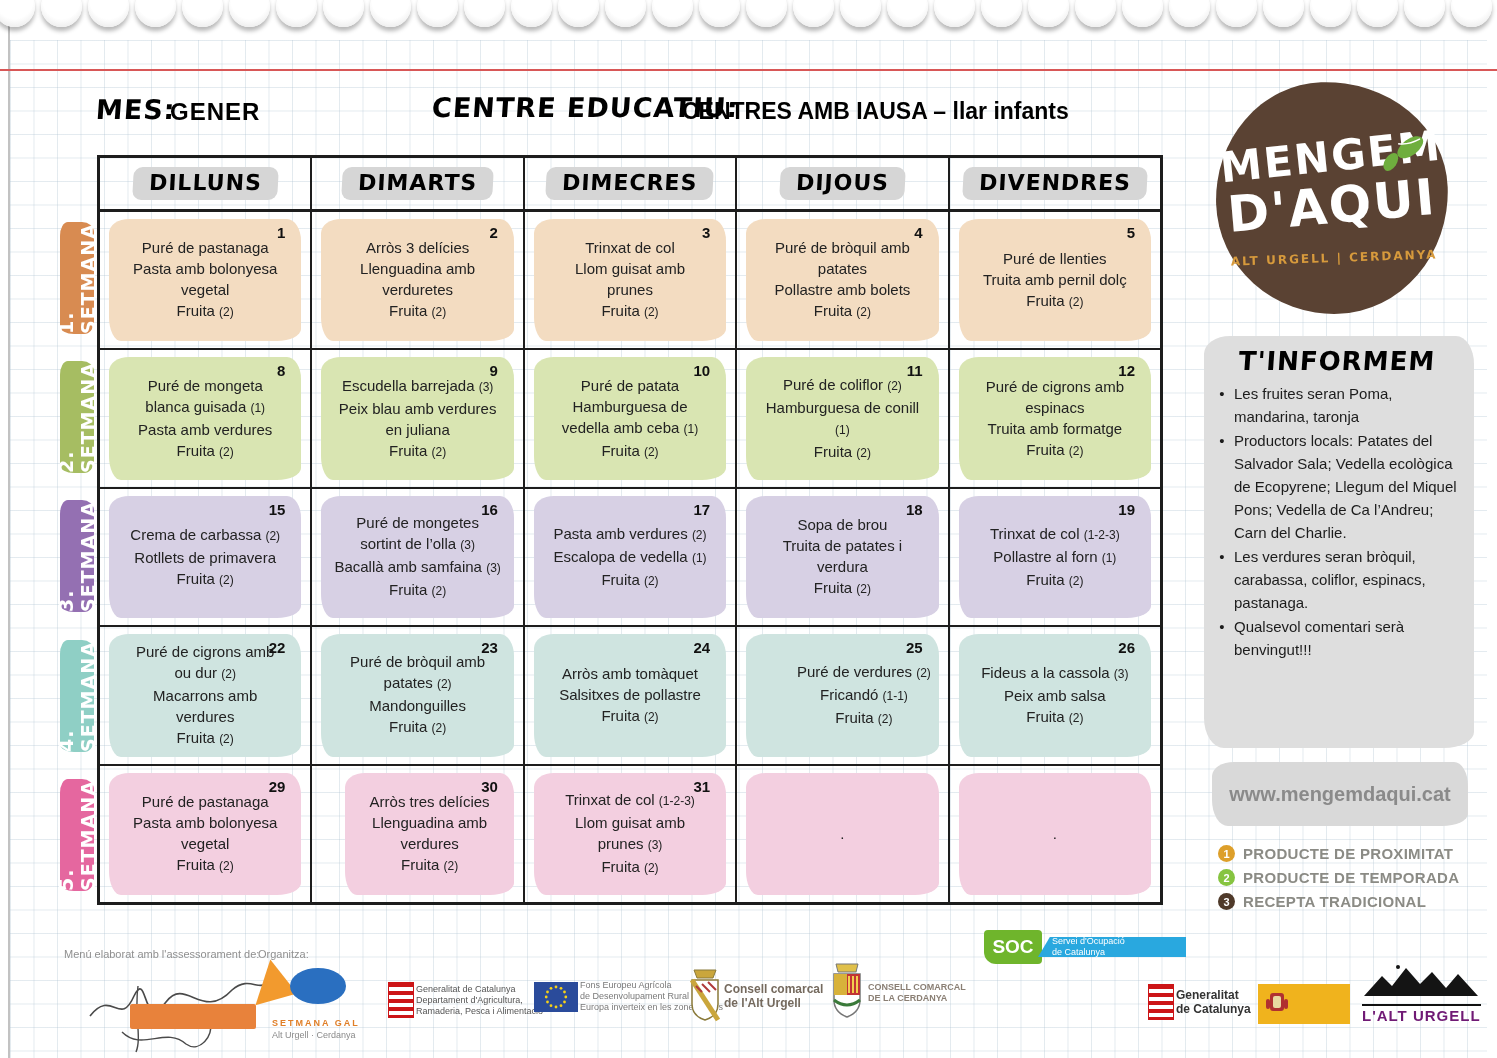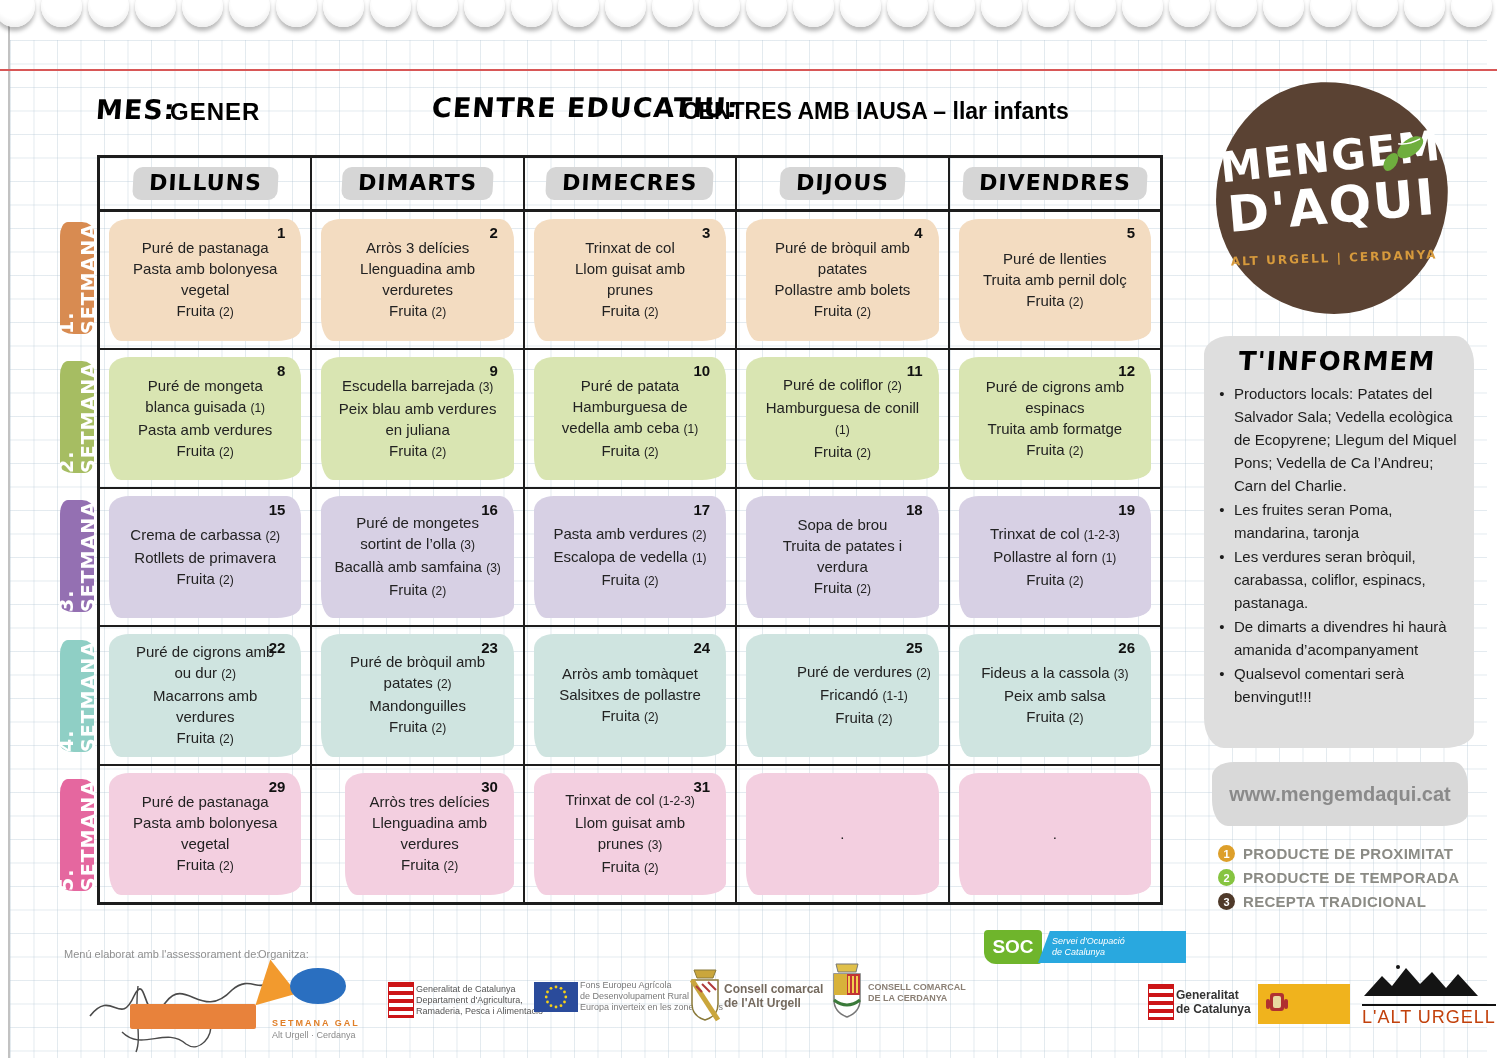--- a/index.html
+++ b/index.html
@@ -99,25 +99,25 @@
     border-left:36px solid #f29a2e; position:absolute; left:4px; top:2px; transform:rotate(18deg); }
   .org-oval { position:absolute; left:32px; top:6px; width:56px; height:36px; background:#2a6fc0; border-radius:50%; }
   .org-t1 { position:absolute; left:14px; top:56px; font-size:9px; letter-spacing:2px; color:#e07f28; font-weight:bold; white-space:nowrap; }
   .org-t2 { position:absolute; left:14px; top:68px; font-size:9px; color:#8a8a8a; white-space:nowrap; }
   .stripes { width:26px; height:36px; background:repeating-linear-gradient(to bottom,#cc1517 0 4px,#ffffff 4px 8px); border:1px solid #cc1517; }
   .logo-row { position:absolute; display:flex; align-items:center; gap:2px; }
   .tiny-lines { font-size:9px; line-height:11px; color:#555; white-space:pre-line; }
   .eu-flag { width:44px; height:30px; background:#2a4b9b; position:relative; flex:0 0 44px; }
   .soc-green { width:58px; height:34px; background:#6fb52c; color:#fff; font-size:19px; font-weight:800;
     display:flex; align-items:center; justify-content:center; border-radius:4px 4px 4px 12px; }
-  .soc-blue { width:148px; height:32px; background:#29a8df; color:#fff; font-size:9px; line-height:11px;
+  .soc-blue { width:148px; height:20px; background:#29a8df; color:#fff; font-size:9px; line-height:11px;
     display:flex; flex-direction:column; justify-content:center; padding-left:14px;
-    clip-path:polygon(8% 0,100% 0,100% 100%,0 100%); margin-left:-6px; white-space:pre-line;font-style:italic; }
+    clip-path:polygon(8% 0,100% 0,100% 100%,0 100%); margin-left:-6px; white-space:pre-line; }
   .spain-box { width:92px; height:40px; background:#f0b31d; display:flex; align-items:center; padding-left:6px; }
-  .alturgell-text { font-size:18px; font-weight:400; letter-spacing:1px; color:#c2410c; border-top:2px solid #111; padding-top:1px; }
+  .alturgell-text { font-size:15px; font-weight:700; letter-spacing:1px; color:#701a75; border-top:2px solid #111; padding-top:1px; }
   .multiline { white-space:pre-line; }
 </style>
 </head>
 <body>
 
 <div class="page">
   <div class="grid-layer"></div>
   <div class="left-edge"></div>
   <div class="red-line"></div>
   <div class="binding">
@@ -355,30 +355,27 @@
       <ellipse cx="36" cy="16" rx="15" ry="8" fill="#6fae3e" transform="rotate(-35 36 16)"></ellipse>
       <ellipse cx="16" cy="30" rx="10" ry="6" fill="#6fae3e" transform="rotate(-55 16 30)"></ellipse>
       <path d="M24 12 Q34 14 46 8" stroke="#ffffff" stroke-width="1.5" fill="none"></path>
     </svg>
   </div>
 
   <div class="tinf">
     <div class="tinf-title hand">T'INFORMEM</div>
     <ul class="tinf-list" id="tinf-list">
         <li>
+          <span>Les fruites seran Poma, mandarina, taronja</span>
+        </li>
+        <li>
           <span>Productors locals: Patates del Salvador Sala; Vedella ecològica de Ecopyrene; Llegum del Miquel Pons; Vedella de Ca l’Andreu; Carn del Charlie.</span>
         </li>
         <li>
-          <span>Les fruites seran Poma, mandarina, taronja</span>
-        </li>
-        <li>
           <span>Les verdures seran bròquil, carabassa, coliflor, espinacs, pastanaga.</span>
-        </li>
-        <li>
-          <span>De dimarts a divendres hi haurà amanida d’acompanyament</span>
         </li>
         <li>
           <span>Qualsevol comentari serà benvingut!!!</span>
         </li>
       </ul>
   </div>
 
   <div class="www-blob">
     <span class="www-text">www.mengemdaqui.cat</span>
   </div>

